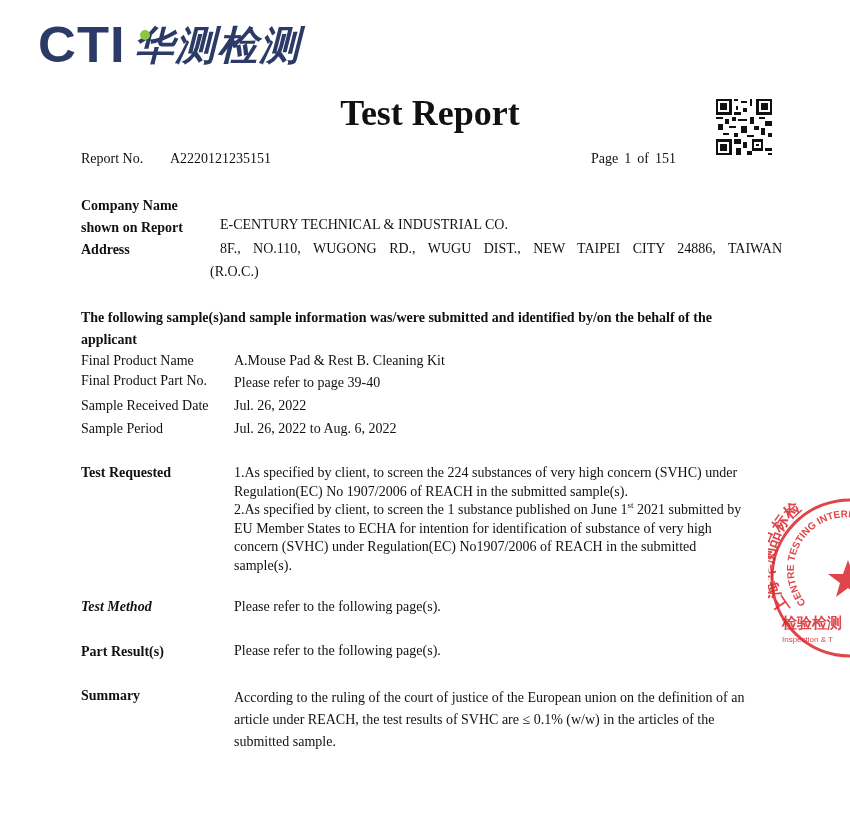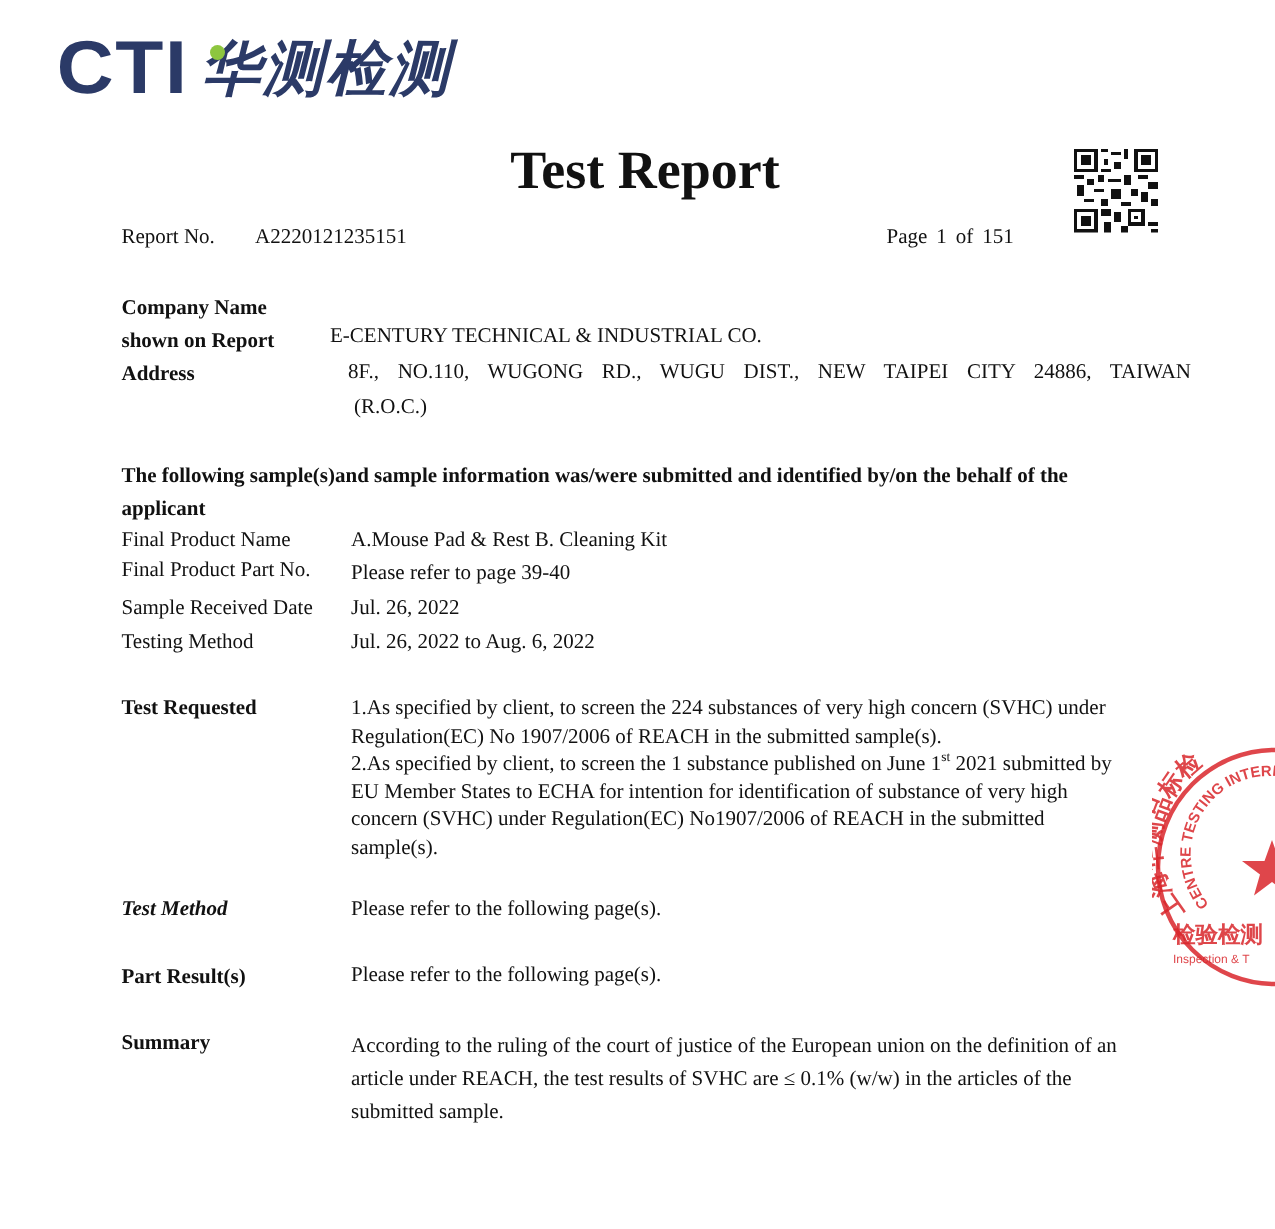--- a/index.html
+++ b/index.html
@@ -84,33 +84,33 @@
   <span>Page</span>
   <span>1</span>
   <span>of</span>
   <span>151</span>
 </div>
 
 <div class="abs lab f14 b" style="top:198px;">Company Name</div>
 <div class="abs lab f14 b" style="top:220px;">shown on Report</div>
 <div class="abs f14" style="left:220px; top:197px;margin-top:20px;">E-CENTURY TECHNICAL &amp; INDUSTRIAL CO.</div>
 <div class="abs lab f14 b" style="top:242px;">Address</div>
-<div class="abs f14" style="left:220px; top:241px; width:562px; text-align:justify; text-align-last:justify;margin-left:12px;">8F., NO.110, WUGONG RD., WUGU DIST., NEW TAIPEI CITY 24886, TAIWAN</div>
-<div class="abs f14" style="left:236px; top:264px;">(R.O.C.)</div>
+<div class="abs f14" style="left:220px; top:241px; width:562px; text-align:justify; text-align-last:justify;">8F., NO.110, WUGONG RD., WUGU DIST., NEW TAIPEI CITY 24886, TAIWAN</div>
+<div class="abs f14" style="left:210px; top:264px;">(R.O.C.)</div>
 
 <div class="abs lab f14 b" style="top:310px;">The following sample(s)and sample information was/were submitted and identified by/on the behalf of the</div>
 <div class="abs lab f14 b" style="top:332px;">applicant</div>
 
 <div class="abs lab f14" style="top:353px;">Final Product Name</div>
 <div class="abs val f14" style="top:353px;">A.Mouse Pad &amp; Rest B. Cleaning Kit</div>
 <div class="abs lab f14" style="top:373px;">Final Product Part No.</div>
 <div class="abs val f14" style="top:375px;">Please refer to page 39-40</div>
 <div class="abs lab f14" style="top:398px;">Sample Received Date</div>
 <div class="abs val f14" style="top:398px;">Jul. 26, 2022</div>
-<div class="abs lab f14" style="top:421px;">Testing Method</div>
+<div class="abs lab f14" style="top:421px;">Sample Period</div>
 <div class="abs val f14" style="top:421px;">Jul. 26, 2022 to Aug. 6, 2022</div>
 
 <div class="abs lab f14 b" style="top:465px;text-align:right;">Test Requested</div>
 <div class="abs val f14" style="top:464px; line-height:18.5px;">
   <div>1.As specified by client, to screen the 224 substances of very high concern (SVHC) under</div>
   <div>Regulation(EC) No 1907/2006 of REACH in the submitted sample(s).</div>
   <div><span>2.As specified by client, to screen the 1 substance published on June 1</span><sup>st</sup><span> 2021 submitted by</span></div>
   <div>EU Member States to ECHA for intention for identification of substance of very high</div>
   <div>concern (SVHC) under Regulation(EC) No1907/2006 of REACH in the submitted</div>
   <div>sample(s).</div>

